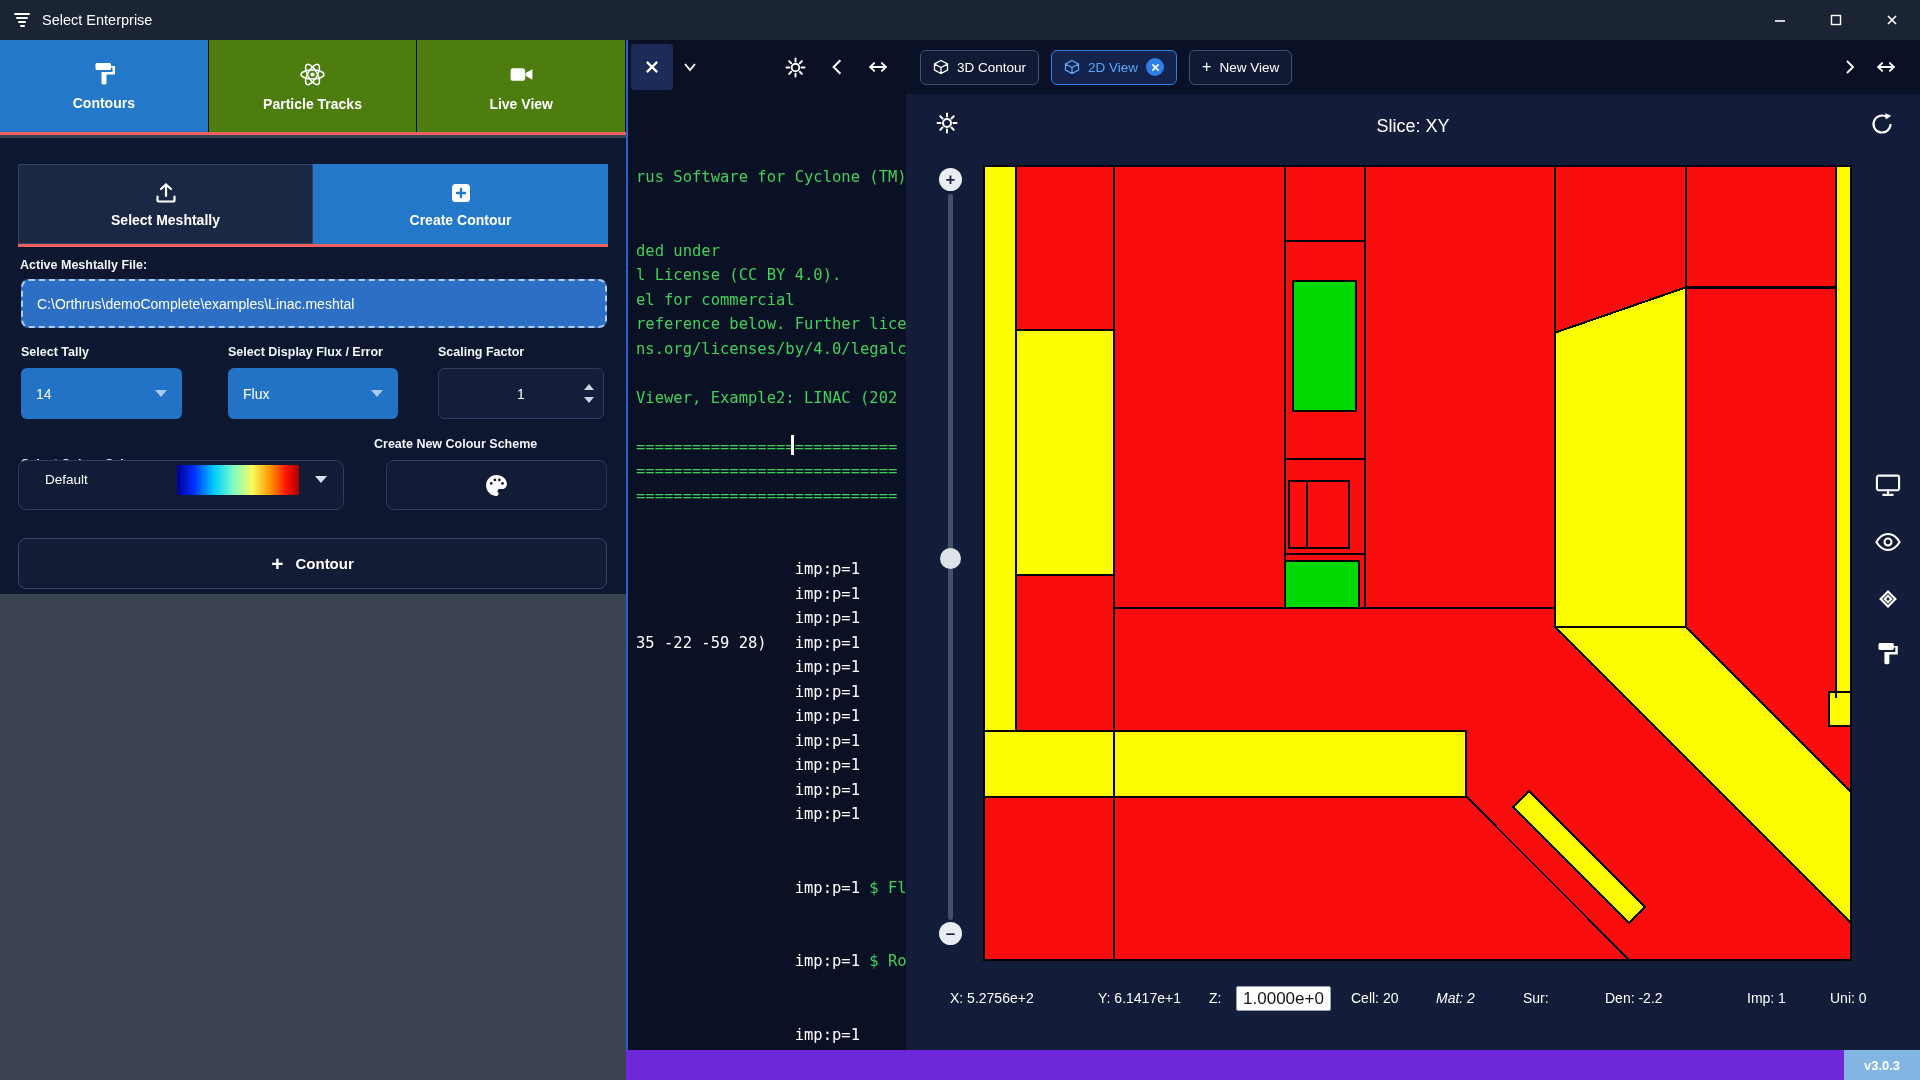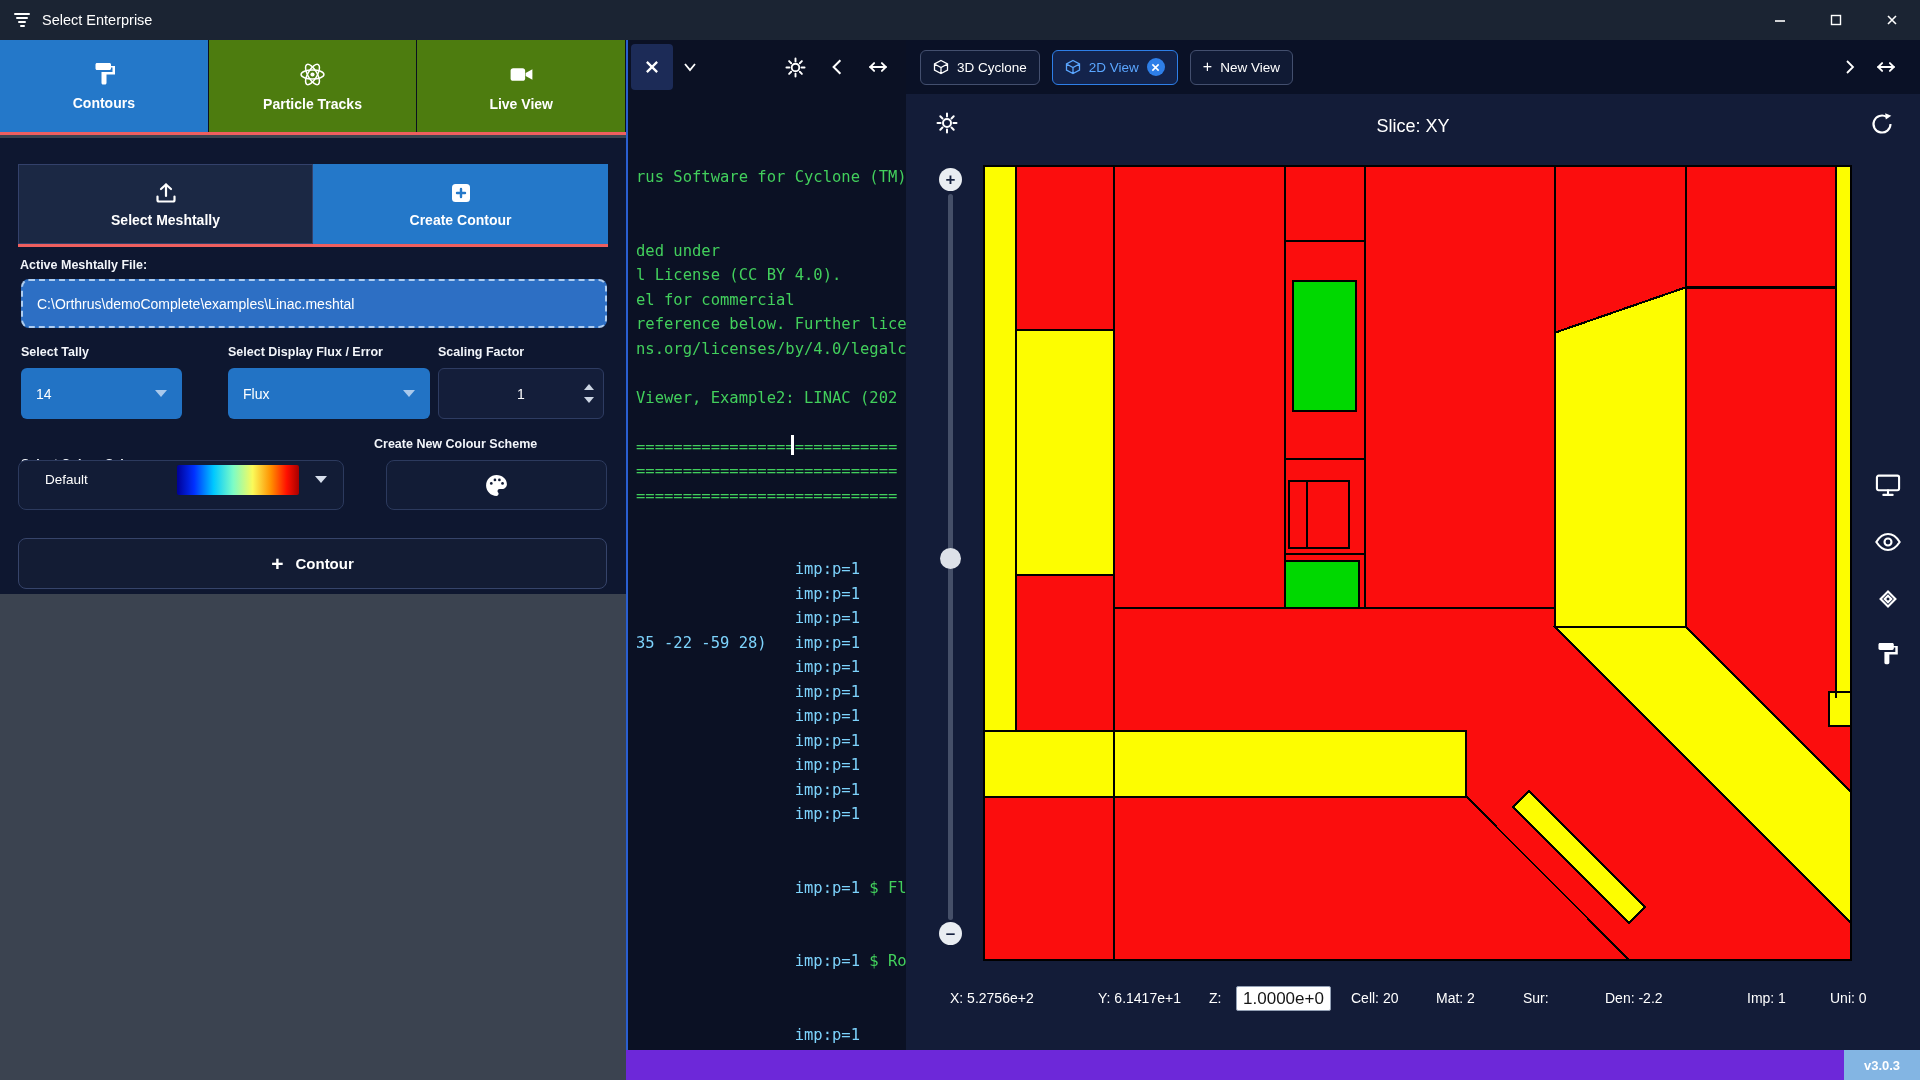--- a/index.html
+++ b/index.html
@@ -21,21 +21,21 @@
   .controls { position:absolute; left:0; top:98px; width:626px; height:456px; background:#0e1730; }
   .actions { position:absolute; left:18px; top:26px; width:590px; height:83px; display:flex; border-bottom:3px solid #ee5f5f; }
   .action-btn { flex:1; display:flex; flex-direction:column; align-items:center; justify-content:center; gap:6px; font-size:14px; font-weight:bold; background:#1b2844; border:1px solid #33416b; }
   .action-btn.active { background:#2478c9; border-color:#2478c9; }
   .small-label { position:absolute; font-size:12.5px; font-weight:bold; color:#f2f5fa; }
   .file-label { left:20px; top:120px; }
   .file-input { position:absolute; left:21px; top:141px; width:586px; height:49px; background:#2d6fc4; border:2px dashed #aecdf0; border-radius:8px; color:#fff; font-size:14px; padding:0 14px; outline:none; }
   .lbl-tally { left:21px; top:207px; } .lbl-display { left:228px; top:207px; } .lbl-scaling { left:438px; top:207px; }
   .dropdown { position:absolute; height:51px; background:#2273c5; border-radius:6px; display:flex; align-items:center; padding:0 15px; font-size:14px; }
   .dd-tally { left:21px; top:230px; width:161px; }
-  .dd-flux  { left:228px; top:230px; width:202px; }
+  .dd-flux  { left:228px; top:230px; width:170px; }
   .dd-caret { margin-left:auto; width:0; height:0; border-left:6px solid transparent; border-right:6px solid transparent; border-top:7px solid #aac9ec; }
   .number-input { position:absolute; left:438px; top:230px; width:166px; height:51px; background:#141e3a; border:1px solid #2e3c62; border-radius:6px; }
   .number-input input { width:100%; height:100%; background:transparent; border:none; color:#fff; text-align:center; font-size:14px; outline:none; }
   .spinners { position:absolute; right:9px; top:0; height:100%; display:flex; flex-direction:column; justify-content:center; gap:7px; }
   .spin-up   { width:0; height:0; border-left:5px solid transparent; border-right:5px solid transparent; border-bottom:6px solid #cdd6e4; }
   .spin-down { width:0; height:0; border-left:5px solid transparent; border-right:5px solid transparent; border-top:6px solid #cdd6e4; }
   .lbl-scheme { left:21px; top:299px;margin-top:20px; } .lbl-newscheme { left:374px; top:299px; }
   .scheme-select { position:absolute; left:18px; top:322px; width:326px; height:50px; background:#121c36; border:1px solid #2c3a5e; border-radius:8px; display:flex; align-items:center; padding:0 16px 11px 26px; font-size:13.5px; }
   .gradient { width:122px; height:30px; margin-left:auto; margin-right:16px; border-radius:2px;
     background:linear-gradient(90deg,#000096 0%,#0030ff 14%,#00c8ff 30%,#7cfcc7 46%,#fafa5a 62%,#ff9000 77%,#ff1000 90%,#a80000 100%); }
@@ -46,42 +46,42 @@
 
   
   .console { position:absolute; left:626px; top:40px; width:280px; height:1010px; background:#0b1124; border-left:2px solid #2a5fd0; }
   .console-header { height:54px; display:flex; align-items:center; }
   .console-close { width:42px; height:46px; margin-left:3px; background:#1c2b57; border-radius:4px; display:flex; align-items:center; justify-content:center; }
   .console-chevron { width:34px; display:flex; justify-content:center; }
   .console-tools { margin-left:auto; display:flex; align-items:center; gap:24px; margin-right:18px; }
   .console-body { position:relative; height:956px; padding:22px 0 0 8px; overflow:hidden;
     font-family:"DejaVu Sans Mono",monospace; font-size:15.5px; line-height:24.5px; white-space:pre; }
   .console-body pre { font:inherit; margin:0; white-space:pre; }
-  .green { color:#42cf5c; } .magenta { color:#7dd3fc; }
+  .green { color:#42cf5c; } .magenta { color:#ffffff; }
   .mt { margin-top:73.5px; }
   .cursor { position:absolute; left:163px; top:341px; width:2.5px; height:20px; background:#fff; }
 
   
   .viewer { position:absolute; left:906px; top:40px; width:1014px; height:1010px; background:#131c38; }
   .vtabbar { height:54px; background:#0a1126; display:flex; align-items:center; gap:12px; padding:0 14px; }
   .vtab { height:35px; border:1px solid #434f6e; border-radius:6px; background:#101a34; display:flex; align-items:center; gap:8px; padding:0 12px; font-size:13.5px; color:#fff; }
   .vtab.active { border-color:#2e7fe8; color:#5aa6ff; background:#13234b; }
   .vtab-close { width:18px; height:18px; border-radius:50%; background:#2e7fe8; display:flex; align-items:center; justify-content:center; }
   .vtabbar-right { margin-left:auto; display:flex; align-items:center; gap:20px; padding-right:10px; }
   .viewer-gear { position:absolute; left:30px; top:72px; }
   .viewer-title { position:absolute; left:0; top:76px; width:100%; text-align:center; font-size:18px; }
   .viewer-refresh { position:absolute; right:26px; top:72px; }
   .slider-btn { position:absolute; left:33px; width:23px; height:23px; border-radius:50%; background:#e9edf2; color:#16213f; display:flex; align-items:center; justify-content:center; font-size:17px; font-weight:bold; line-height:1; }
   .slider-track { position:absolute; left:42px; top:154px; width:5px; height:726px; background:#454f68; border-radius:3px; }
   .slider-handle { position:absolute; left:34px; top:508px; width:21px; height:21px; border-radius:50%; background:#dde1e8; }
   .plot { position:absolute; left:77px; top:125px; width:869px; height:796px; }
   .plot svg { width:100%; height:100%; }
   .status-bar { position:absolute; left:0; top:944px; width:100%; height:32px; font-size:14px; }
   .status-bar > span { position:absolute; top:6px; }
-  .st-x{left:44px;} .st-y{left:192px;} .st-zl{left:303px;} .st-cell{left:445px;} .st-mat{left:530px;}
+  .st-x{left:44px;} .st-y{left:192px;} .st-zl{left:303px;} .st-cell{left:445px;} .st-mat{left:530px;font-style:italic;}
   .st-sur{left:617px;} .st-den{left:699px;text-align:right;} .st-imp{left:841px;} .st-uni{left:924px;}
   .z-input { position:absolute; left:330px; top:2px; width:95px; height:25px; background:#fff; color:#151515; border:1px solid #93a0b5; border-radius:2px; text-align:center; font-size:17px; outline:none; }
   .side-icon { position:absolute; left:968px; width:28px; height:28px; }
   .si-1{top:431px;} .si-2{top:488px;} .si-3{top:545px;} .si-4{top:601px;}
 
   
   .bottom-strip { position:absolute; left:626px; top:1050px; width:1294px; height:30px; background:#6d28d9; }
   .version { position:absolute; right:0; top:0; width:76px; height:30px; background:#83b5e3; display:flex; align-items:center; justify-content:center; font-size:13px; font-weight:bold; }
 </style>
 </head>
@@ -277,21 +277,21 @@
     <div class="cursor"></div>
   </div>
 </div>
 
 <div class="viewer">
   <div class="vtabbar">
     <div class="vtab">
       <svg width="16" height="16" viewBox="0 0 16 16">
         <path d="M8 1.5 L14.5 5 L14.5 11 L8 14.5 L1.5 11 L1.5 5 Z M1.5 5 L8 8.5 L14.5 5 M8 8.5 V14.5" fill="none" stroke="#fff" stroke-width="1.3"></path>
       </svg>
-      <span>3D Cyclone</span>
+      <span>3D Contour</span>
     </div>
     <div class="vtab active">
       <svg width="16" height="16" viewBox="0 0 16 16">
         <path d="M8 1.5 L14.5 5 L14.5 11 L8 14.5 L1.5 11 L1.5 5 Z M1.5 5 L8 8.5 L14.5 5 M8 8.5 V14.5" fill="none" stroke="#5aa6ff" stroke-width="1.3"></path>
       </svg>
       <span>2D View</span>
       <span class="vtab-close">
         <svg width="9" height="9" viewBox="0 0 10 10">
             <path d="M1.5 1.5 L8.5 8.5 M8.5 1.5 L1.5 8.5" stroke="#fff" stroke-width="1.7"></path>
           </svg>

